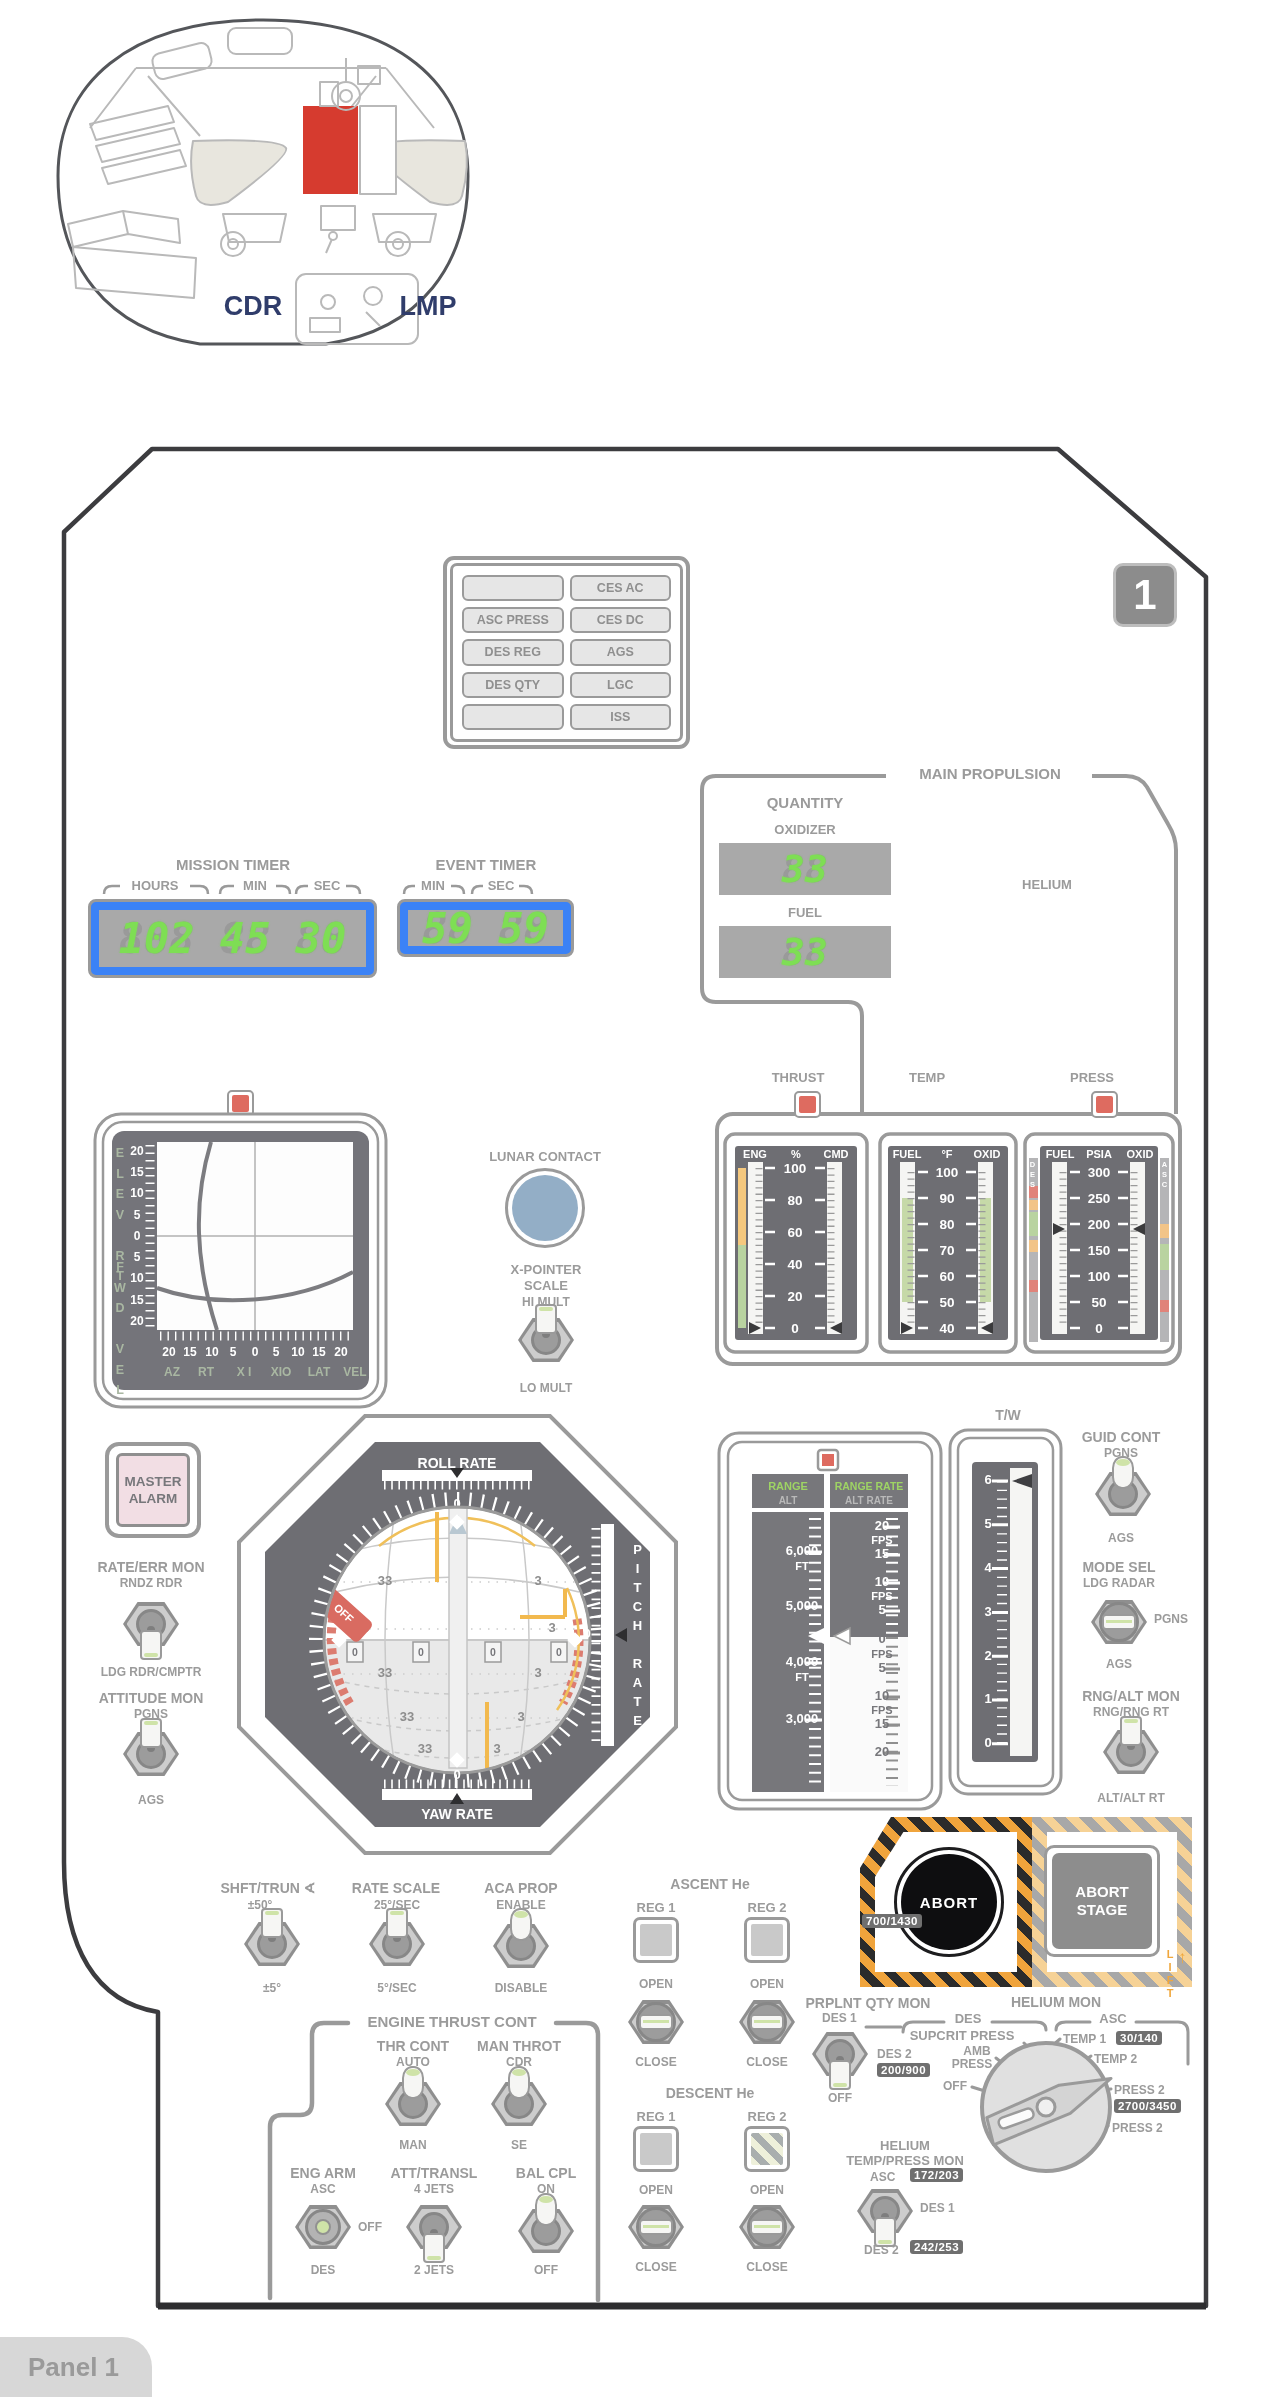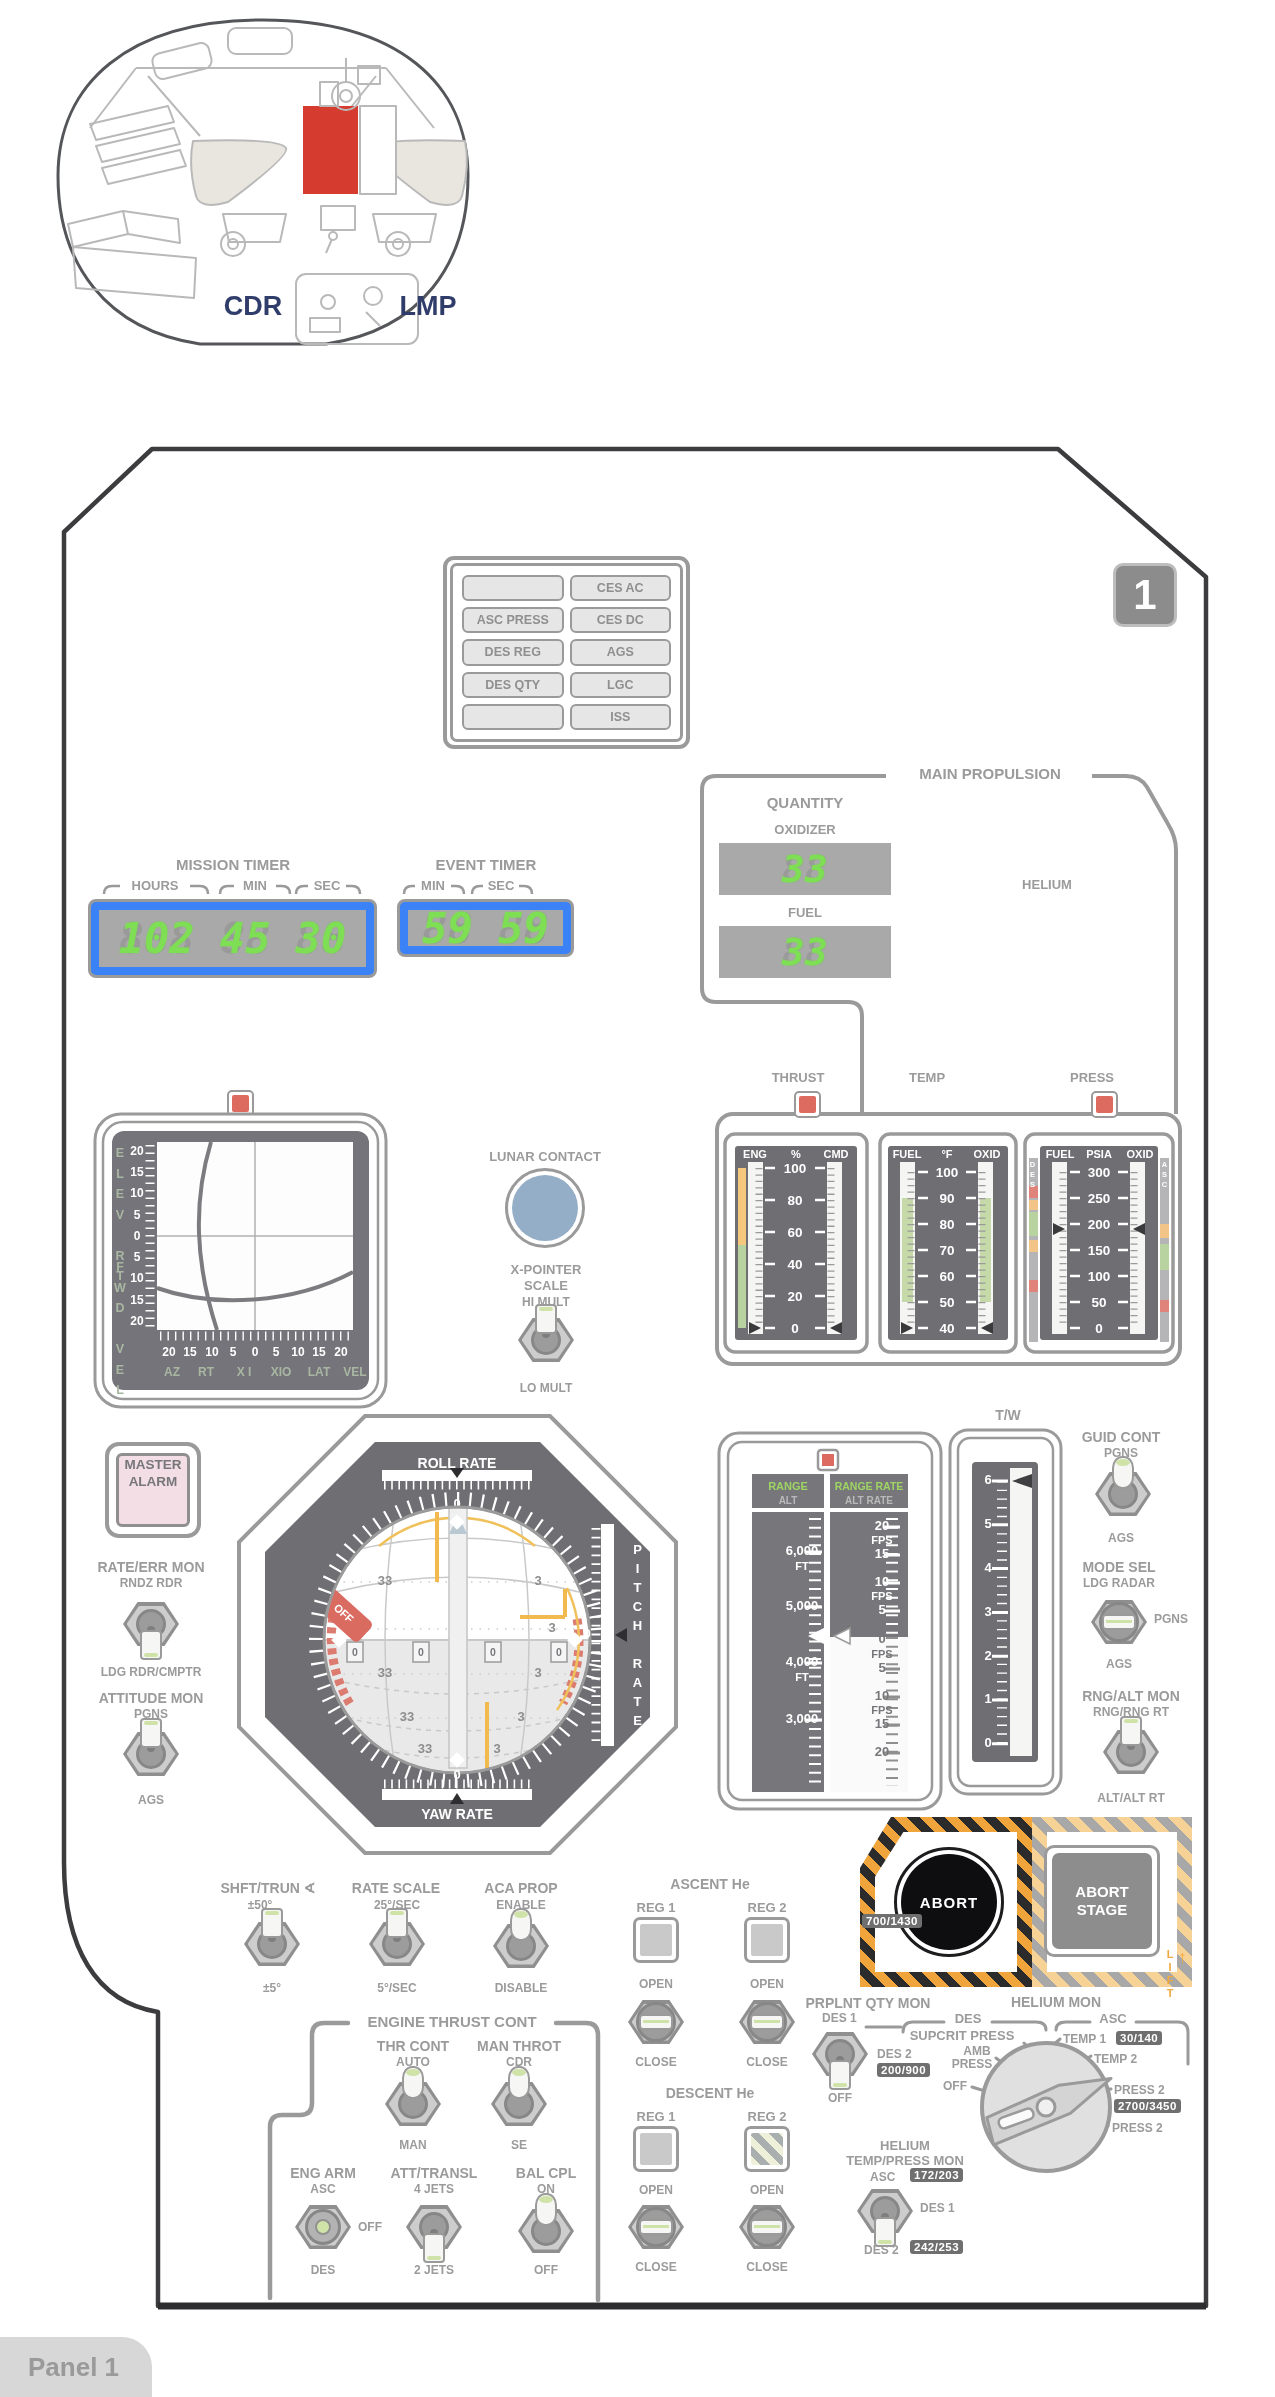--- a/index.html
+++ b/index.html
@@ -63,21 +63,21 @@
   .inwhite{position:absolute;inset:15px;background:#fff}
   .abortring{position:absolute;width:104px;height:104px;border-radius:50%;background:#fff;border:3px solid #1d1d1f;box-sizing:content-box}
   .abortbtn{position:absolute;inset:4px;border-radius:50%;background:#0e0e10;color:#fff;display:flex;
     align-items:center;justify-content:center;font-weight:bold;font-size:15px;letter-spacing:1px}
   .asbtn{position:absolute;width:116px;height:112px;background:#fff;border:3px solid #9a9a9a;border-radius:10px;box-sizing:border-box}
   .asbtn-in{position:absolute;inset:5px;background:#8d8d8d;border-radius:7px;color:#fff;display:flex;
     align-items:center;justify-content:center;text-align:center;font-weight:bold;font-size:15px;line-height:18px}
   .mabtn{position:absolute;left:105px;top:1442px;width:96px;height:96px;background:#fff;border:4px solid #9a9a9a;
     border-radius:14px;box-sizing:border-box}
   .mabtn-in{position:absolute;inset:7px;background:#f2dee4;border:3px solid #8f8f8f;border-radius:6px;color:#77777b;
-    display:flex;flex-direction:column;align-items:center;justify-content:flex-start;font-weight:bold;font-size:13.5px;line-height:17px}
+    display:flex;flex-direction:column;align-items:center;justify-content:center;font-weight:bold;font-size:13.5px;line-height:17px}
   .ptab{position:absolute;left:0;top:2337px;width:152px;height:60px;background:#d7d7d7;border-radius:0 30px 0 0;
     display:flex;align-items:center;color:#9a9a9a;font-weight:bold;font-size:26px;padding-left:28px;box-sizing:border-box}
   .badge1{position:absolute;left:1113px;top:563px;width:64px;height:64px;background:#8c8c8c;border:3px solid #bdbdbd;
     border-radius:10px;color:#fff;font-weight:bold;font-size:42px;display:flex;align-items:center;justify-content:center;box-sizing:border-box}
 </style>
 </head>
 <body>
 
 <div id="root">
 

